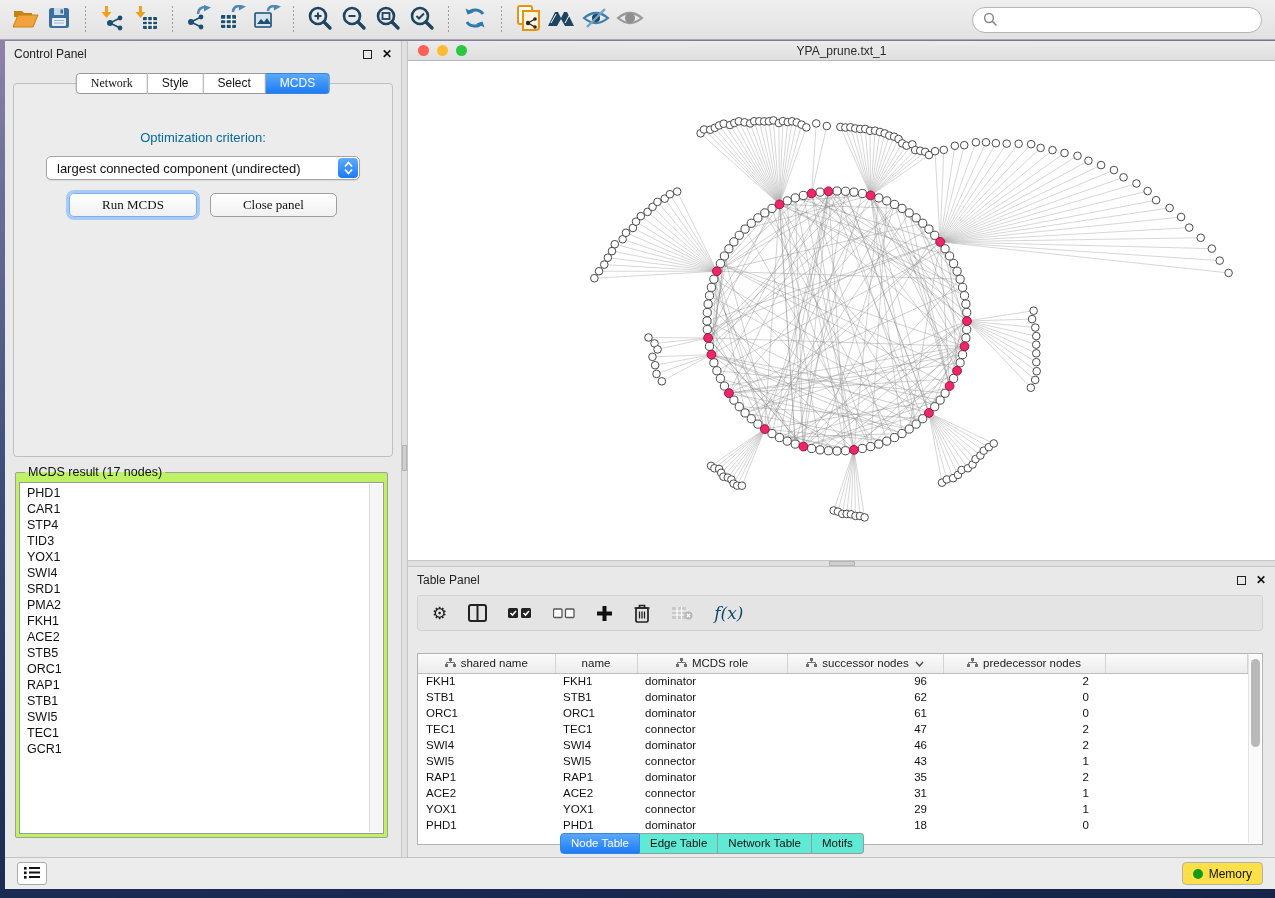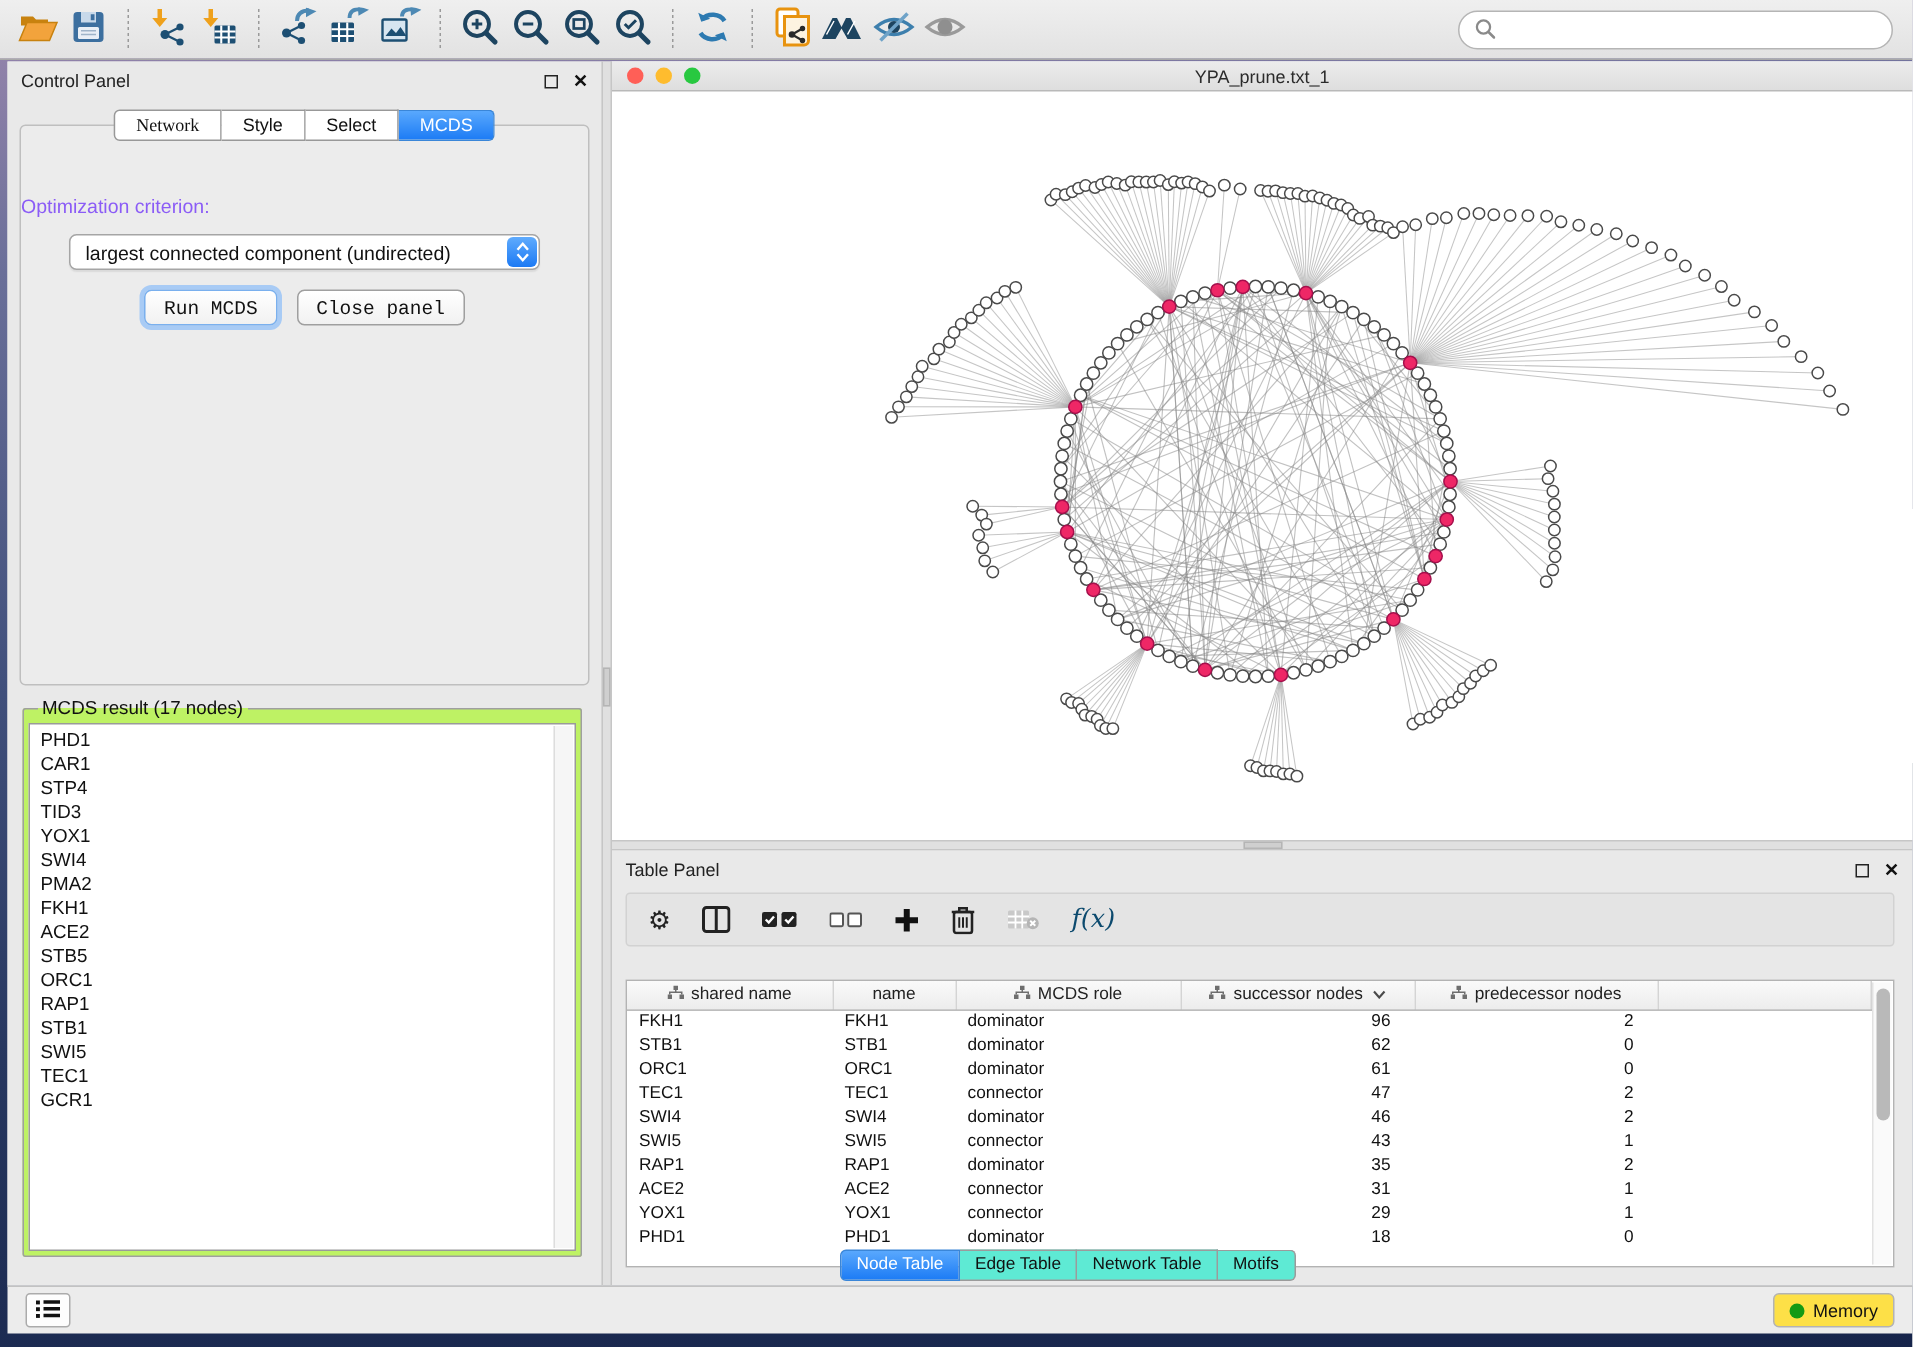--- a/index.html
+++ b/index.html
@@ -33,30 +33,30 @@
   
   .control-panel { width:396px; flex:none; position:relative; background:#e9e9e9; }
   .seg-tabs { position:absolute; top:32px; left:50%; transform:translateX(-50%); display:flex; z-index:3; }
   .seg { height:21px; line-height:19px; padding:0 14px; background:#fff; border:1px solid #989898;
     border-left:none; font-size:12px; color:#111; }
   .seg:first-child { border-left:1px solid #989898; border-radius:4px 0 0 4px;font-family:Liberation Serif, serif; }
   .seg:last-child { border-radius:0 4px 4px 0; }
   .seg.active { background:linear-gradient(#59a8fd,#1d7cf5); color:#fff; border-color:#3a86d8; }
   .inner-panel { position:absolute; top:42px; left:8px; right:8px; height:374px;
     background:#ececec; border:1px solid #bfbfbf; border-radius:4px; padding-top:32px; }
-  .opt-label { text-align:left; margin-top:14px; font-size:13px; color:#8b5cf6; }
+  .opt-label { text-align:center; margin-top:14px; font-size:13px; color:#0369a1; }
   .mac-select { position:relative; margin:11px auto 0; width:314px; height:24px; background:#fff;
     border:1px solid #a5a5a5; border-radius:5px; display:flex; align-items:center; padding:0 26px 0 10px;
     font-size:13px; color:#111; box-shadow:0 1px 1px rgba(0,0,0,.08); }
   .mac-select .stepper { position:absolute; right:1px; top:1px; bottom:1px; width:20px; border-radius:4px;
     background:linear-gradient(#5fabfd,#1d7af4); display:flex; flex-direction:column; align-items:center; justify-content:center; }
   .stepper svg { display:block; }
   .btn-row { display:flex; justify-content:center; gap:13px; margin-top:13px; }
-  .mac-btn { height:24px; padding:0 12px; background:linear-gradient(#ffffff,#f1f1f1);
-    border:1px solid #9f9f9f; border-radius:5px; font-size:13px; font-family:Liberation Mono, monospace; color:#111; }
+  .mac-btn { height:24px; padding:0 32px; background:linear-gradient(#ffffff,#f1f1f1);
+    border:1px solid #9f9f9f; border-radius:5px; font-size:13px; font-family:Liberation Serif, serif; color:#111; }
   .mac-btn.focus { border-color:#7ab0ee; box-shadow:0 0 0 3px #a8cbf5; }
 
   .mcds-fieldset { position:absolute; top:424px; left:10px; right:13px; bottom:19px;
     border:1px solid #9f9f9f; border-radius:2px; padding:3px; background:#bef264; }
   .mcds-fieldset legend { font-size:12.5px; padding:0 3px; margin-left:6px; color:#111; }
   .mcds-list { position:relative; width:100%; height:100%; background:#fff; border:1px solid #9a9a9a; overflow:hidden;
     padding:2px 0 0 7px; }
   .mcds-list .item { font-size:12.5px; line-height:16px; color:#111; }
   .mcds-scroll { position:absolute; top:1px; right:1px; bottom:1px; width:13px;
     background:#f6f6f6; border-left:1px solid #ddd; }
@@ -302,20 +302,21 @@
       <fieldset class="mcds-fieldset">
         <legend>MCDS result (17 nodes)</legend>
         <div class="mcds-list">
 
         <div class="item">PHD1</div>
             <div class="item">CAR1</div>
             <div class="item">STP4</div>
             <div class="item">TID3</div>
             <div class="item">YOX1</div>
             <div class="item">SWI4</div>
+            <div class="item">SRD1</div>
             <div class="item">PMA2</div>
             <div class="item">FKH1</div>
             <div class="item">ACE2</div>
             <div class="item">STB5</div>
             <div class="item">ORC1</div>
             <div class="item">RAP1</div>
             <div class="item">STB1</div>
             <div class="item">SWI5</div>
             <div class="item">TEC1</div>
             <div class="item">GCR1</div>

